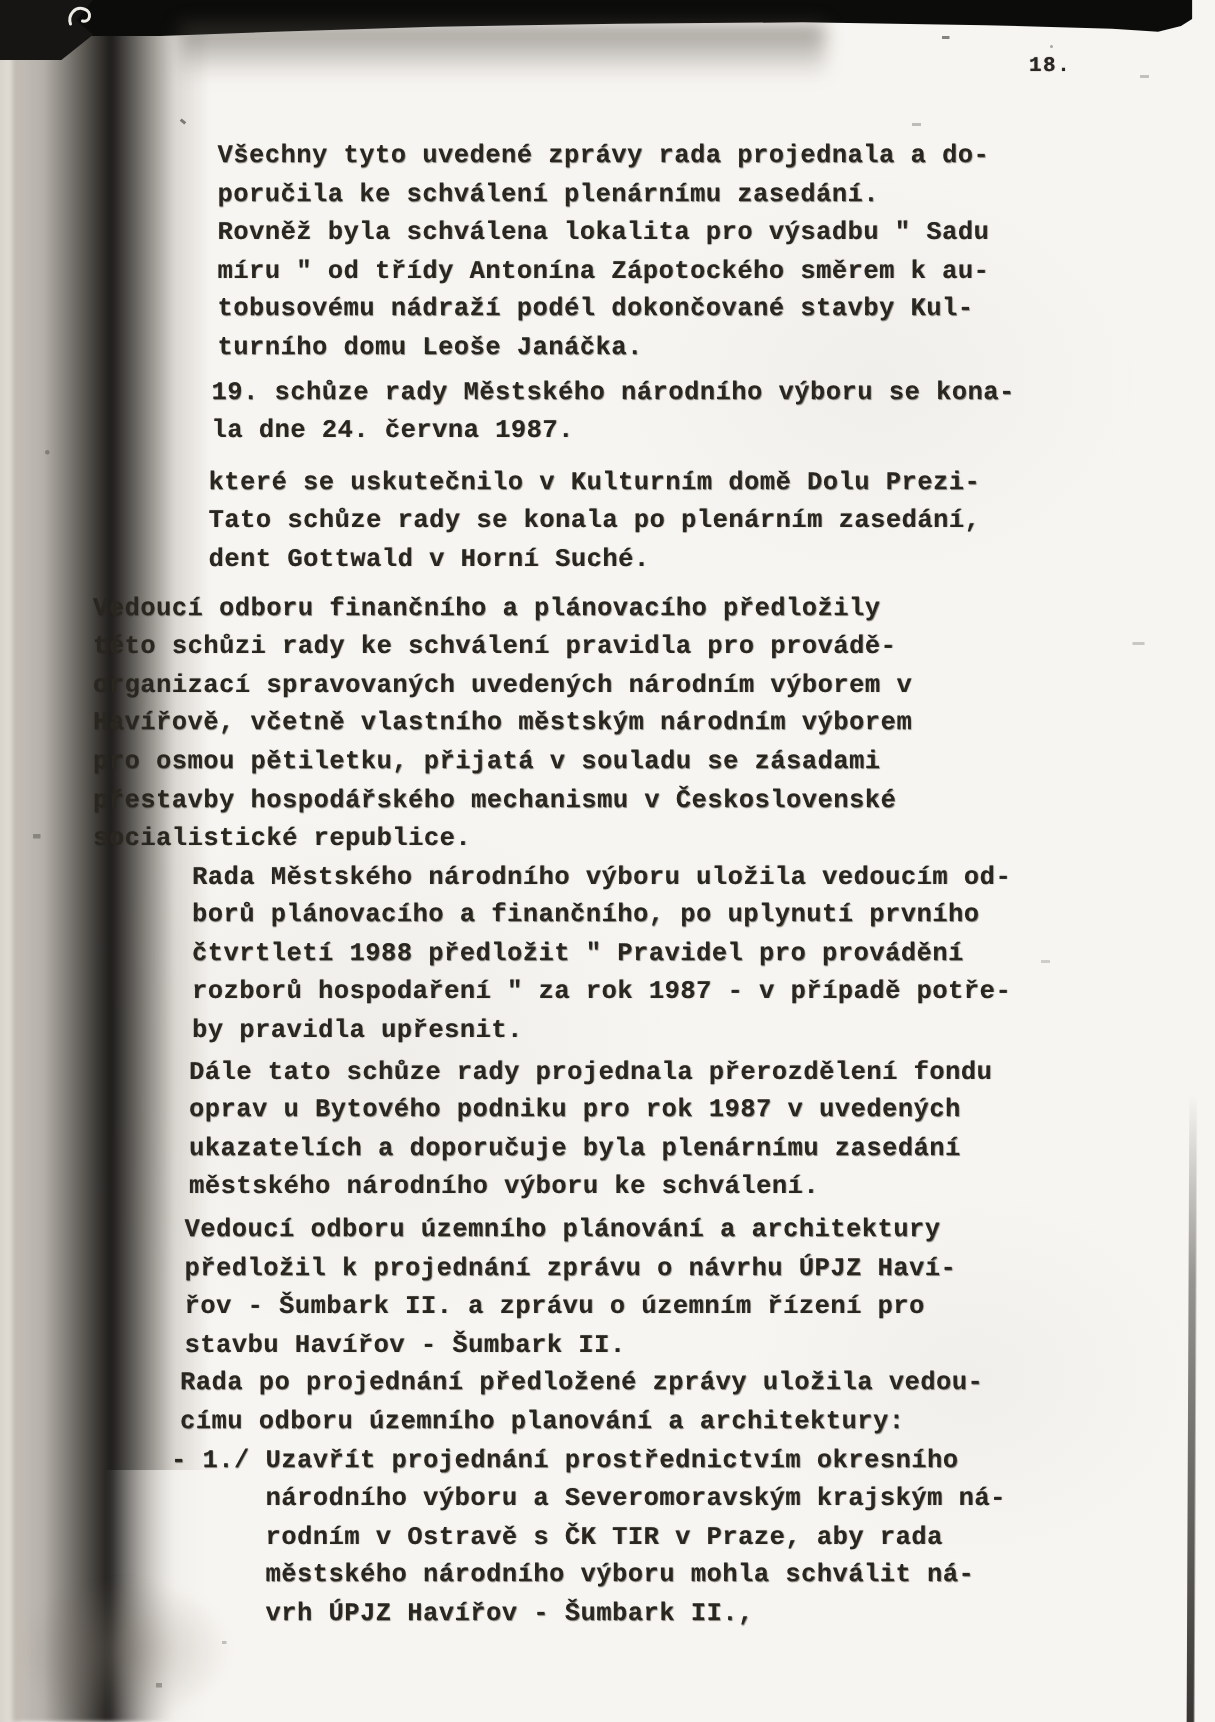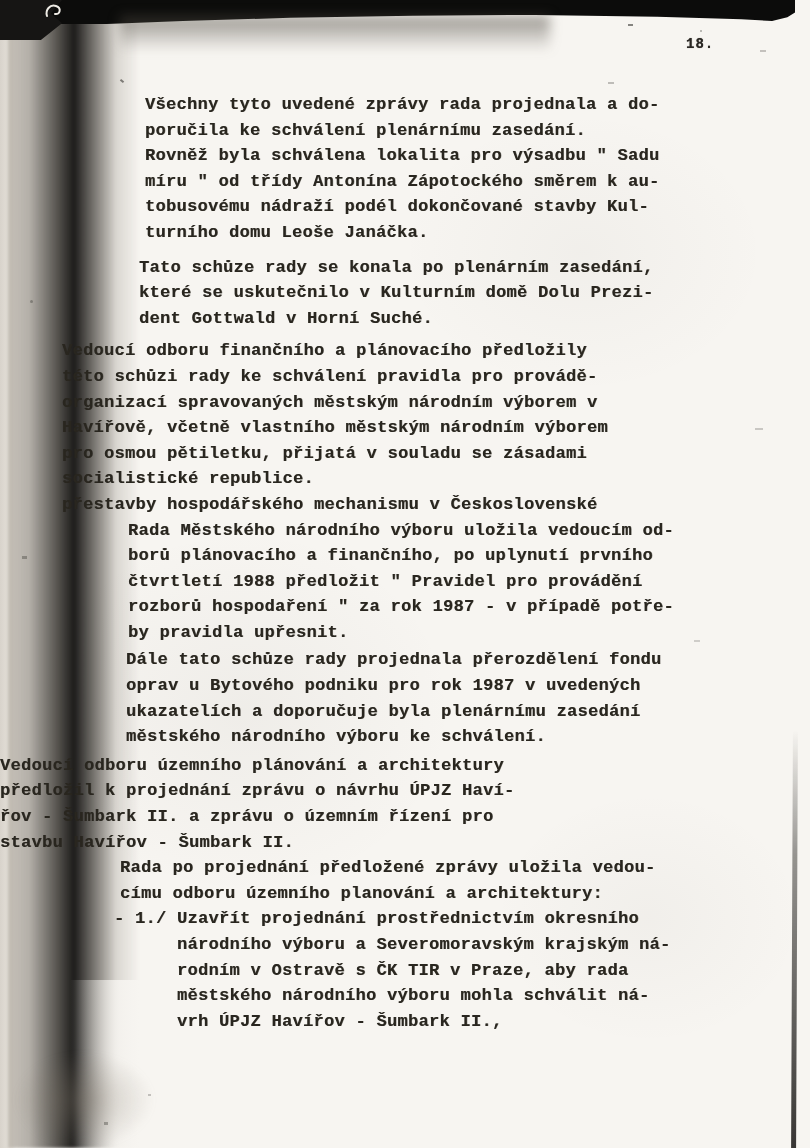--- a/index.html
+++ b/index.html
@@ -96,21 +96,21 @@
     font-size:17px;font-weight:700;line-height:25.6px;
     letter-spacing:0.3px;color:#29261f;
     text-shadow:0.4px 0.4px 0.6px rgba(40,36,30,0.55);
   }
   .p-a{margin-left:145px;}
   .p-b{margin-left:141px;margin-top:4px;}
   .p-c{margin-left:139px;margin-top:9px;}
   .p-d{margin-left:62px;margin-top:7px;}
   .p-e{margin-left:128px;margin-top:0;}
   .p-f{margin-left:126px;margin-top:2px;}
-  .p-g{margin-top:3px;}
+  .p-g{margin-left:123px;margin-top:3px;}
   .p-h{margin-left:120px;margin-top:0;}
   .p-list{margin-left:114px;margin-top:0;}
   .p-list .cont{margin-left:63px;}
 </style>
 </head>
 <body>
 
 <div class="scan-page">
 
   <div class="left-paper-edge"></div>
@@ -145,35 +145,39 @@
 
     <div class="para p-a">
       <div class="line">Všechny tyto uvedené zprávy rada projednala a do-</div>
       <div class="line">poručila ke schválení plenárnímu zasedání.</div>
       <div class="line">Rovněž byla schválena lokalita pro výsadbu " Sadu</div>
       <div class="line">míru " od třídy Antonína Zápotockého směrem k au-</div>
       <div class="line">tobusovému nádraží podél dokončované stavby Kul-</div>
       <div class="line">turního domu Leoše Janáčka.</div>
     </div>
 
+    <div class="para p-b">
+      <div class="line">19. schůze rady Městského národního výboru se kona-</div>
+      <div class="line">la dne 24. června 1987.</div>
+    </div>
 
     <div class="para p-c">
+      <div class="line">které se uskutečnilo v Kulturním domě Dolu Prezi-</div>
       <div class="line">Tato schůze rady se konala po plenárním zasedání,</div>
-      <div class="line">které se uskutečnilo v Kulturním domě Dolu Prezi-</div>
       <div class="line">dent Gottwald v Horní Suché.</div>
     </div>
 
     <div class="para p-d">
       <div class="line">Vedoucí odboru finančního a plánovacího předložily</div>
       <div class="line">této schůzi rady ke schválení pravidla pro provádě-</div>
-      <div class="line">organizací spravovaných městským národním výborem v</div>
+      <div class="line">organizací spravovaných uvedených národním výborem v</div>
       <div class="line">Havířově, včetně vlastního městským národním výborem</div>
       <div class="line">pro osmou pětiletku, přijatá v souladu se zásadami</div>
+      <div class="line">přestavby hospodářského mechanismu v Československé</div>
       <div class="line">socialistické republice.</div>
-      <div class="line">přestavby hospodářského mechanismu v Československé</div>
     </div>
 
     <div class="para p-e">
       <div class="line">Rada Městského národního výboru uložila vedoucím od-</div>
       <div class="line">borů plánovacího a finančního, po uplynutí prvního</div>
       <div class="line">čtvrtletí 1988 předložit " Pravidel pro provádění</div>
       <div class="line">rozborů hospodaření " za rok 1987 - v případě potře-</div>
       <div class="line">by pravidla upřesnit.</div>
     </div>
 

